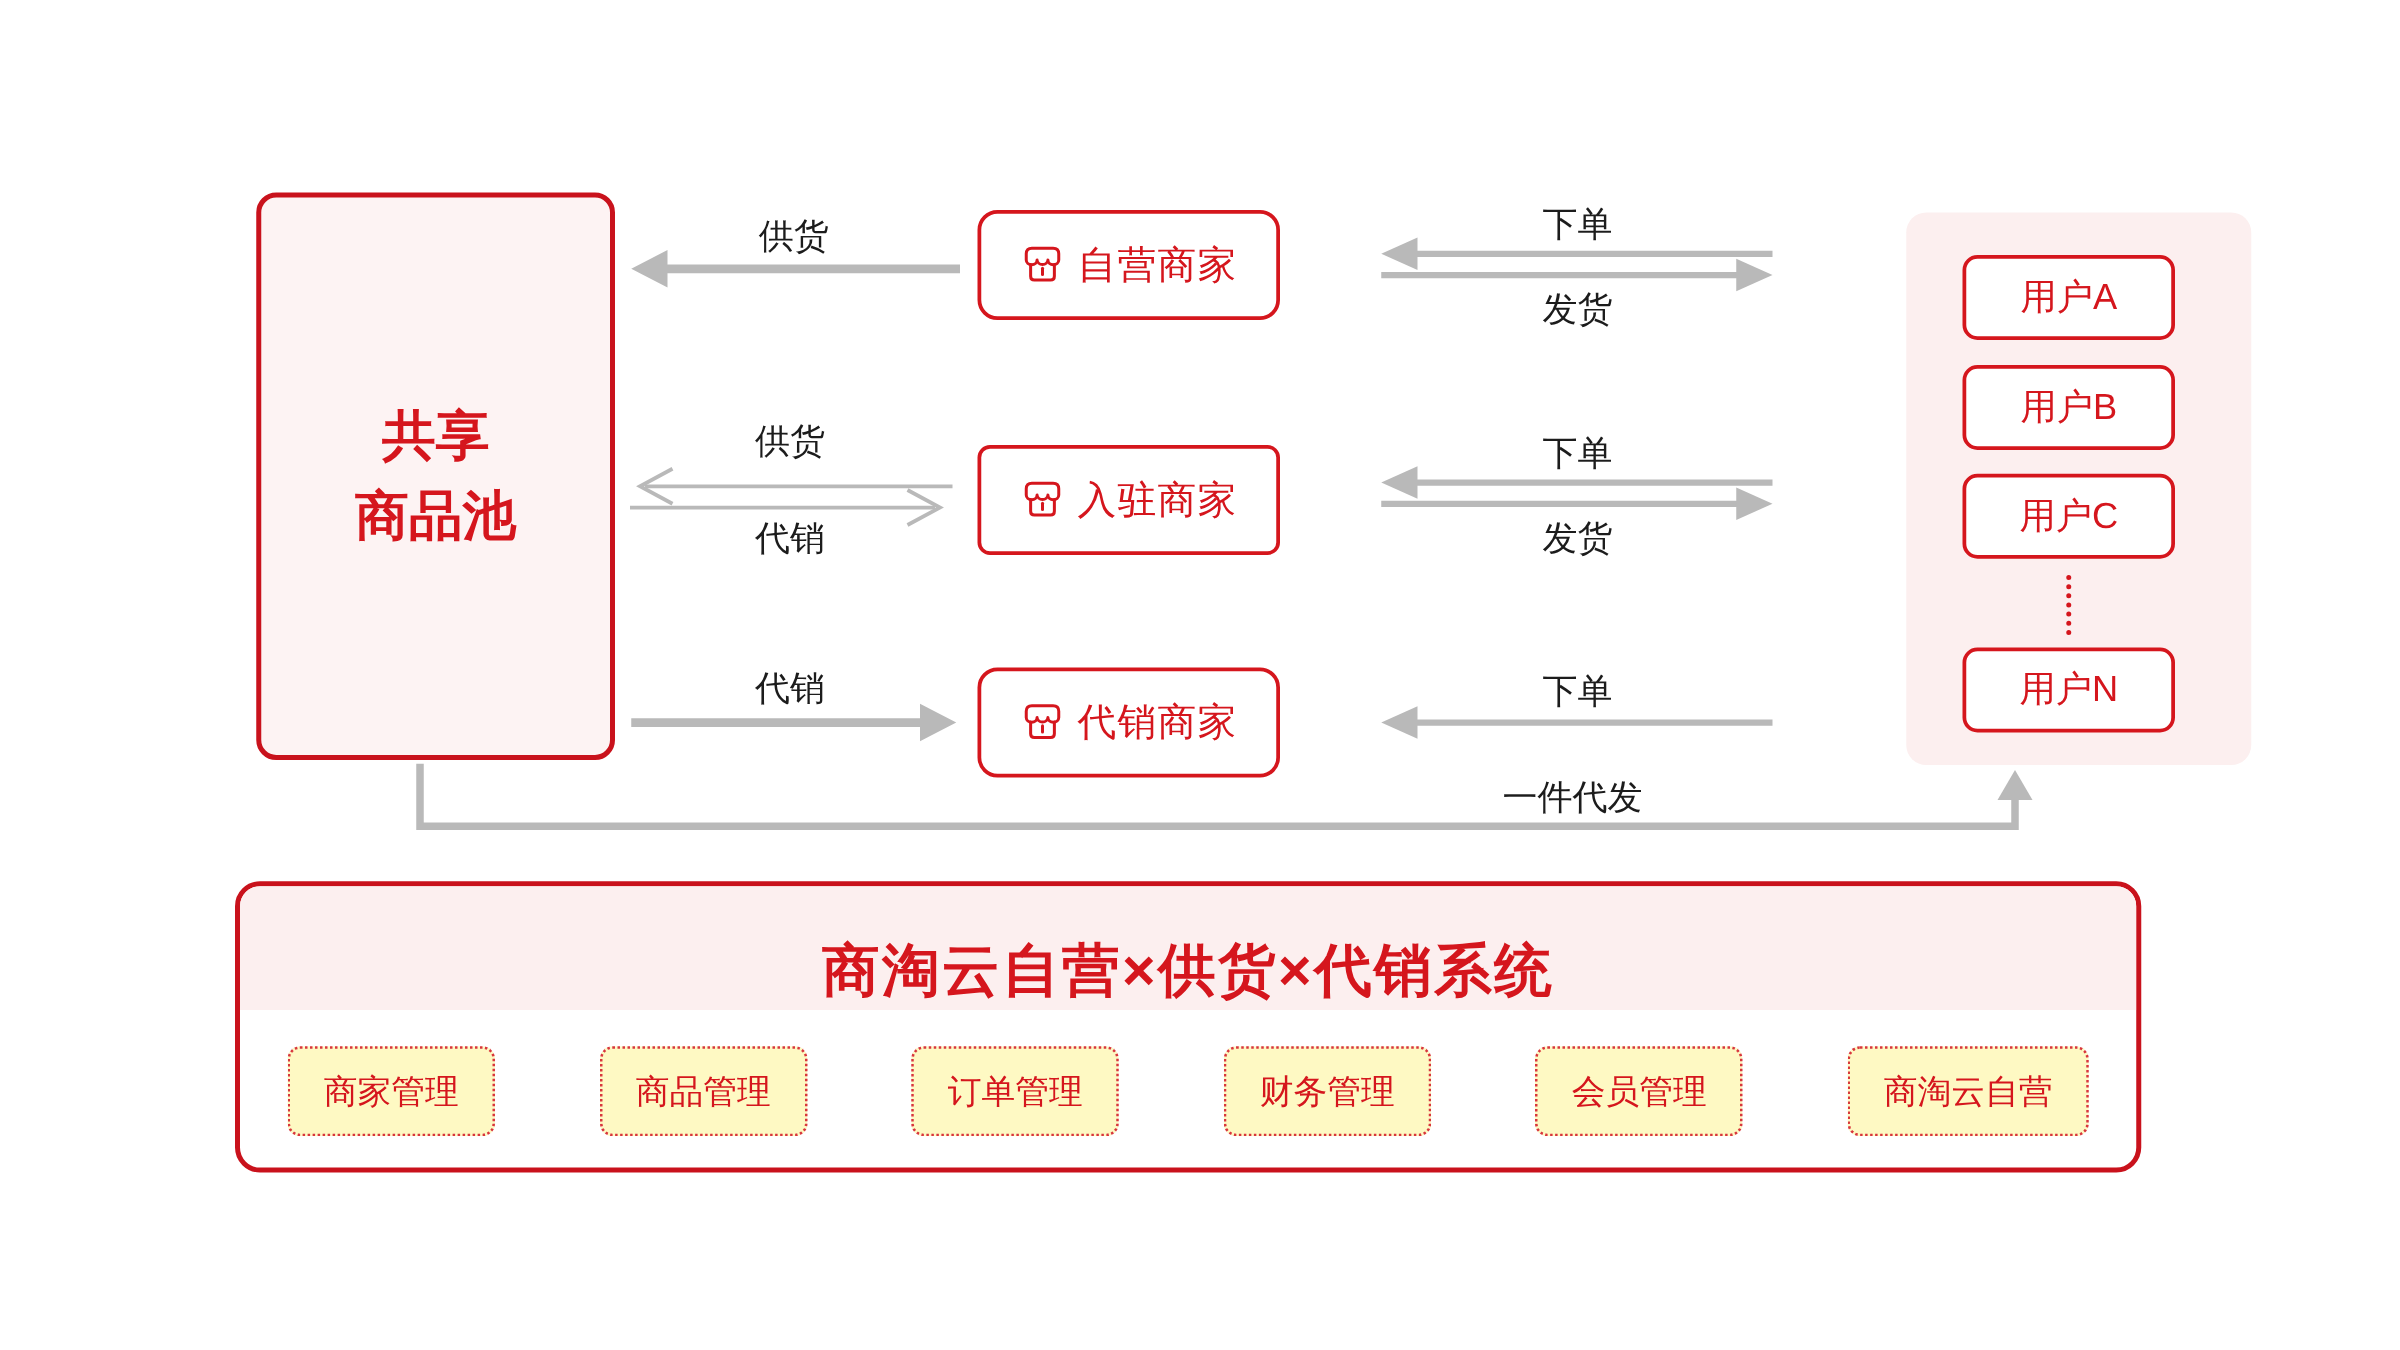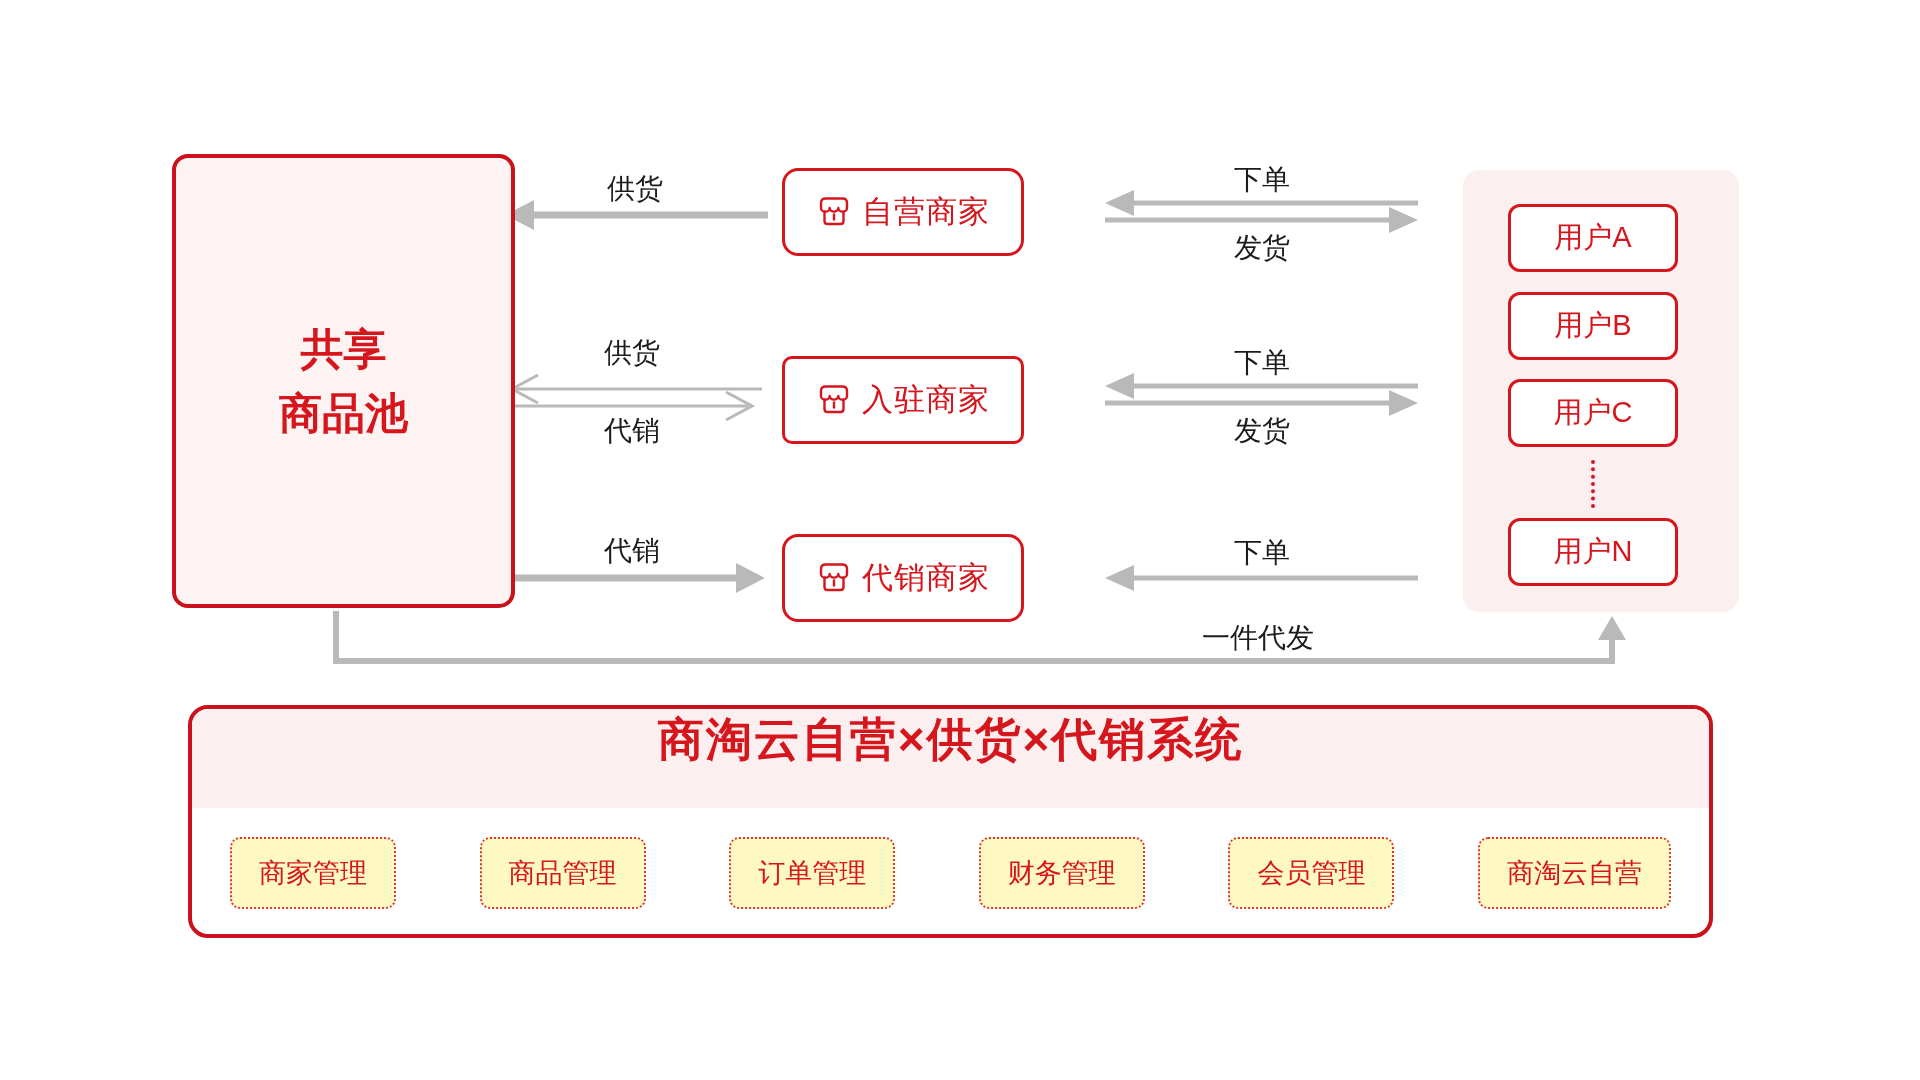--- a/index.html
+++ b/index.html
@@ -11,21 +11,21 @@
     --label-black:#1c1c1c;
   }
   html,body{margin:0;padding:0;background:#ffffff;}
   body{font-family:"Liberation Sans","DejaVu Sans",sans-serif;}
   #canvas{position:relative;width:1920px;height:1080px;background:#ffffff;overflow:hidden;}
 
   .overlay{position:absolute;left:0;top:0;pointer-events:none;}
 
   
   .pool-box{
-    position:absolute;left:172px;top:154px;width:343px;height:454px;
+    position:absolute;left:205px;top:154px;width:287px;height:454px;
     background:var(--pink-light);border:4px solid var(--red-border);border-radius:16px;
     display:flex;align-items:center;justify-content:center;box-sizing:border-box;
   }
   .pool-text{color:var(--red-text);font-size:43px;font-weight:700;text-align:center;line-height:1.5;}
 
   
   .merchant-box{
     position:absolute;left:782px;width:242px;height:88px;box-sizing:border-box;
     background:#ffffff;border:3px solid var(--red-text);border-radius:16px;
     display:flex;align-items:center;justify-content:center;gap:10px;
@@ -37,21 +37,21 @@
   .store-icon{width:36px;height:36px;flex:0 0 auto;}
 
   
   .flow-label{
     position:absolute;width:160px;text-align:center;
     color:var(--label-black);font-size:28px;line-height:34px;
   }
 
   
   .users-panel{
-    position:absolute;left:1463px;top:170px;width:276px;height:442px;
+    position:absolute;left:1525px;top:170px;width:276px;height:442px;
     background:var(--panel-pink);border-radius:16px;
   }
   .user-box{
     position:absolute;left:45px;width:170px;height:68px;box-sizing:border-box;
     background:#ffffff;border:3px solid var(--red-text);border-radius:12px;
     display:flex;align-items:center;justify-content:center;
     color:var(--red-text);font-size:29px;font-weight:500;
   }
   .user-a{top:34px;} .user-b{top:122px;} .user-c{top:209px;} .user-n{top:348px;}
   .user-dots{
@@ -59,21 +59,21 @@
     border-left:4px dotted var(--red-text);
   }
 
   
   .system-box{
     position:absolute;left:188px;top:705px;width:1525px;height:233px;box-sizing:border-box;
     background:#ffffff;border:4px solid var(--red-border);border-radius:20px;overflow:hidden;
   }
   .system-header{
     position:absolute;left:0;top:0;right:0;height:99px;background:var(--panel-pink);
-    display:flex;align-items:flex-start;justify-content:center;
+    display:flex;align-items:flex-end;justify-content:center;
   }
   .system-title{color:var(--red-text);font-size:46px;font-weight:700;letter-spacing:2px;}
   .modules-row{
     position:absolute;left:38px;right:38px;top:128px;height:72px;
     display:flex;justify-content:space-between;align-items:center;
   }
   .module-box{
     height:72px;line-height:68px;box-sizing:border-box;padding:0 27px;
     border:2px dotted #d8363c;border-radius:10px;background:#fef9c3;
     color:var(--red-text);font-size:27px;white-space:nowrap;

